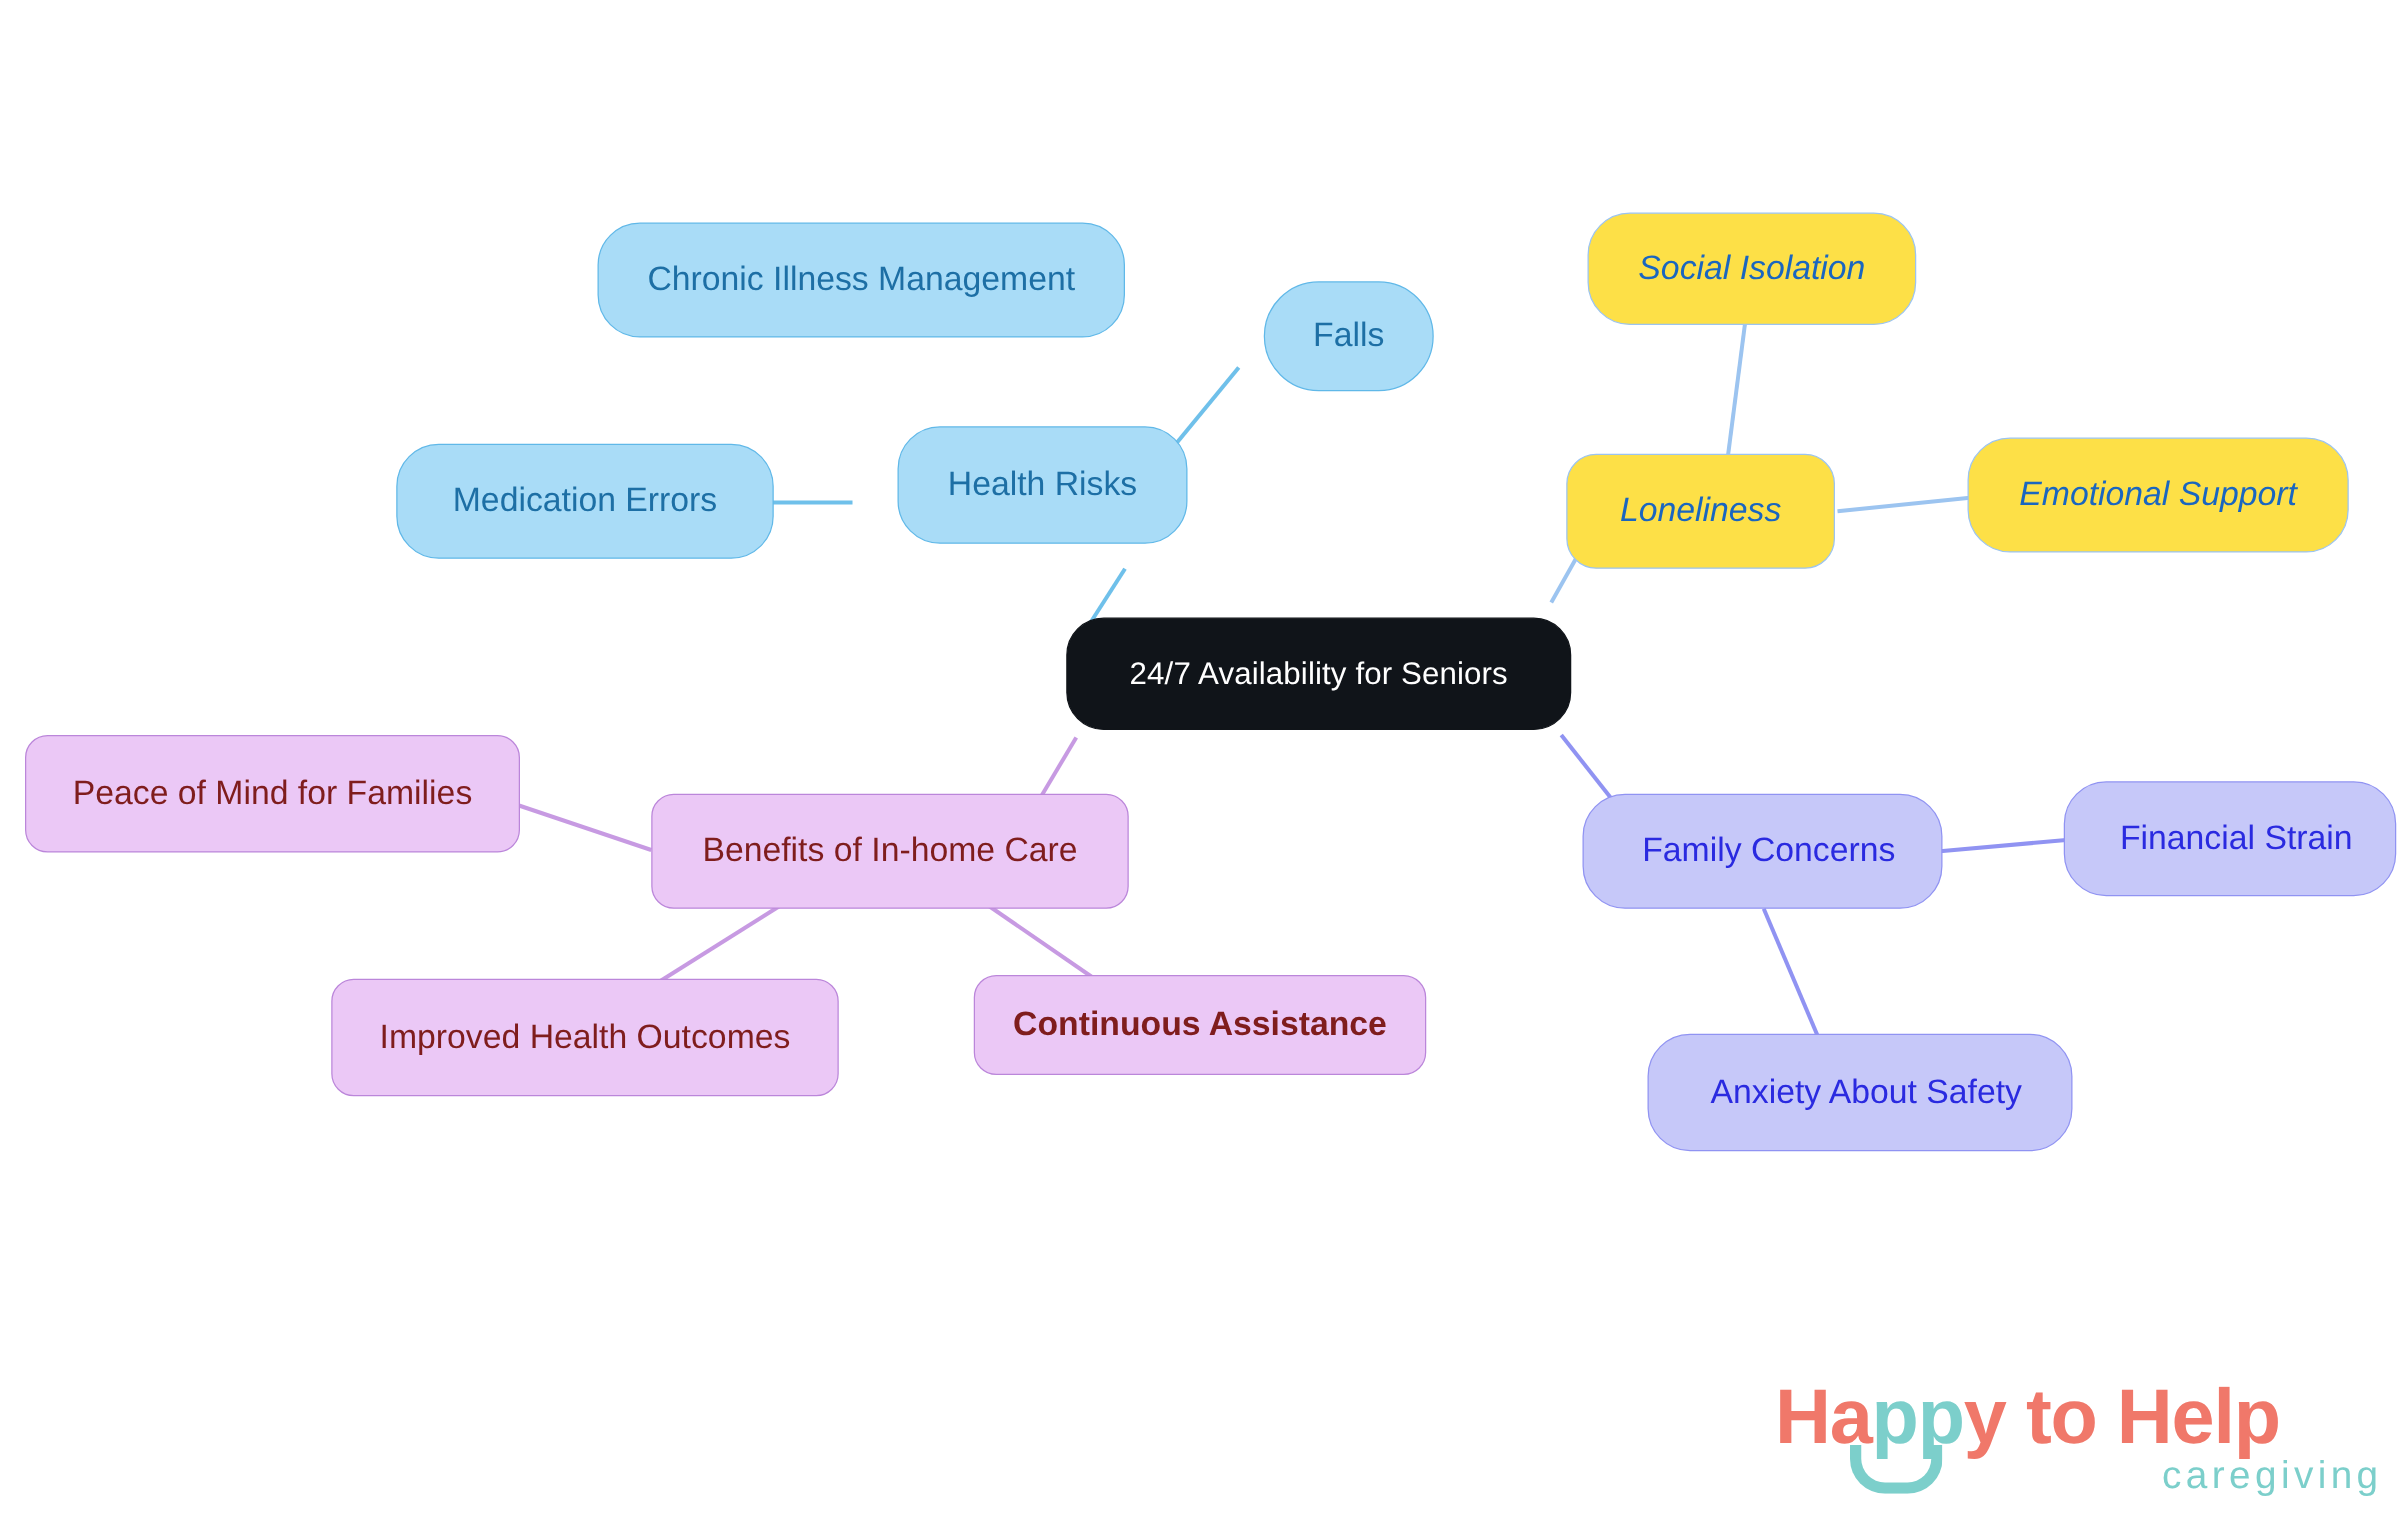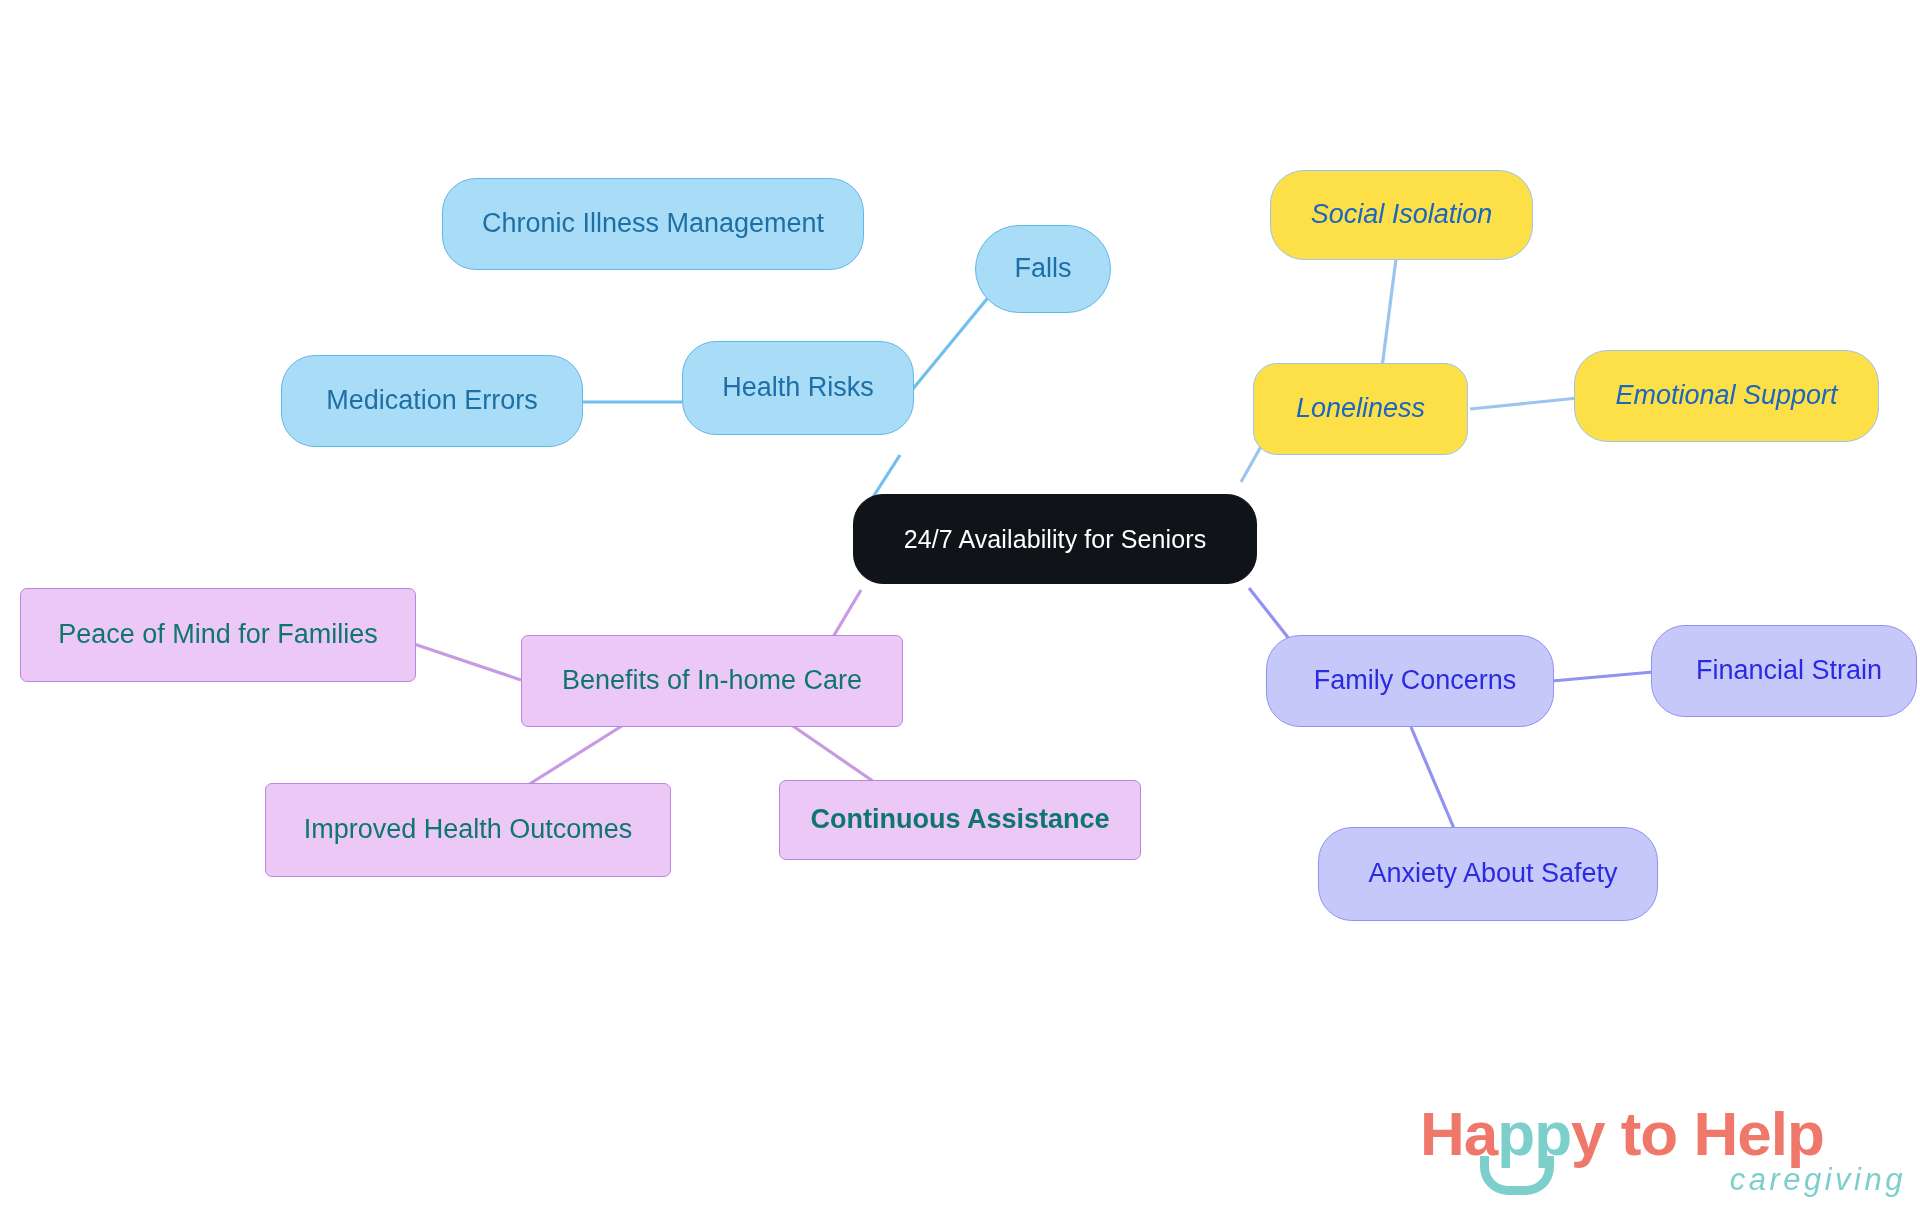--- a/index.html
+++ b/index.html
@@ -33,35 +33,36 @@
     border-radius:30px;
     letter-spacing:.1px;
   }
 
   .node.blue{
     background:#a9dcf7;
     border-color:#60b8e8;
     color:#1d6fa5;
     font-size:27px;
     border-radius:34px;
+    margin-left:36px;
   }
   .node.bluelight{
     background:#fde047;
     border-color:#9cc4f0;
     color:#1a66c0;
     font-size:27px;
     border-radius:34px;
     font-style:italic;
   }
   .node.purple{
     background:#ebc8f6;
     border-color:#bb86da;
-    color:#0f766e;
+    color:#7f1d1d;
     font-size:27px;
-    border-radius:7px;
+    border-radius:18px;
   }
   .node.periwinkle{
     background:#c6c8f9;
     border-color:#9093f2;
     color:#2a2ae0;
     font-size:27px;
     border-radius:34px;
     padding-left:28px;
   }
 
@@ -87,21 +88,20 @@
     border-top:none;
     border-radius:0 0 28px 28px;
   }
   .logo-sub{
     position:absolute;
     right:4px;top:64px;
     color:#7ccfcb;
     font-size:31px;
     letter-spacing:3.5px;
     white-space:nowrap;
-    font-style:italic;
   }
 </style>
 </head>
 <body>
 
 <div id="canvas">
 
   <svg id="edges" viewBox="0 0 1920 1215">
 
     <path d="M 866 508 L 900 455" stroke="#6fc0ea" stroke-width="3.2" fill="none"></path>

